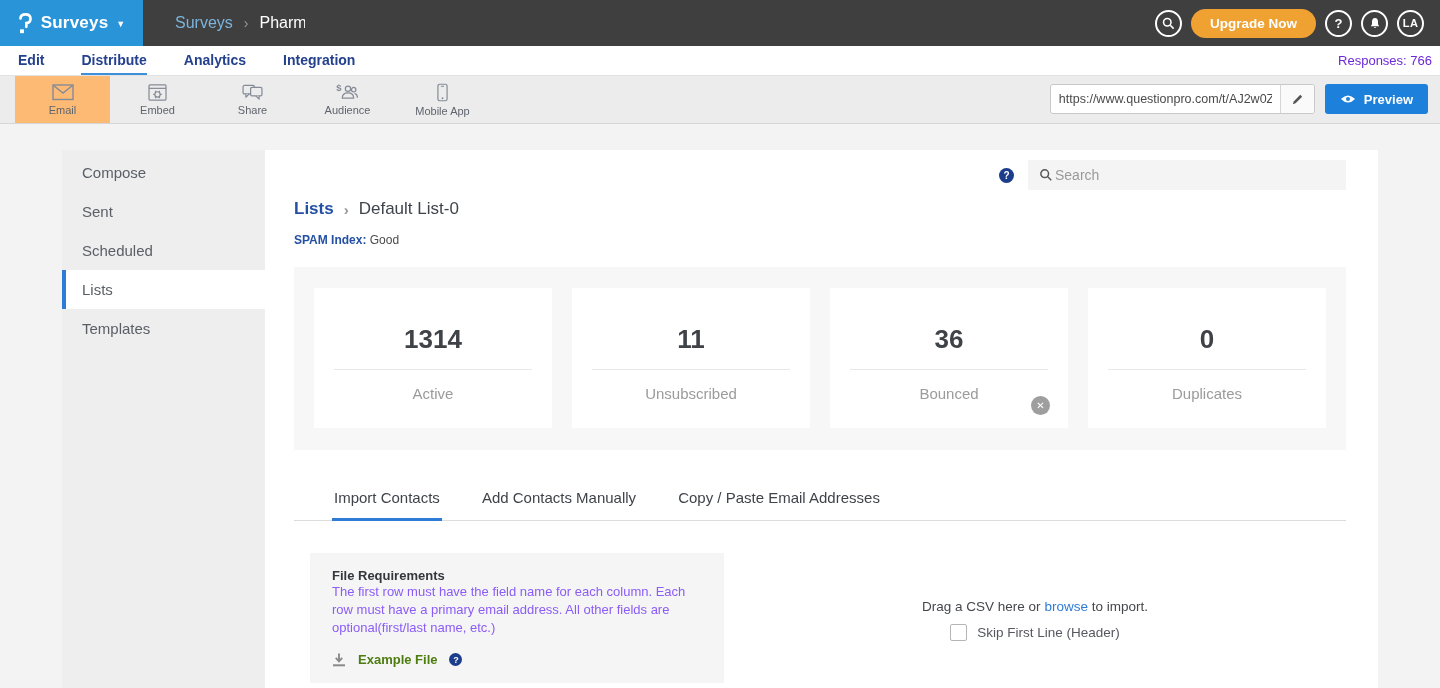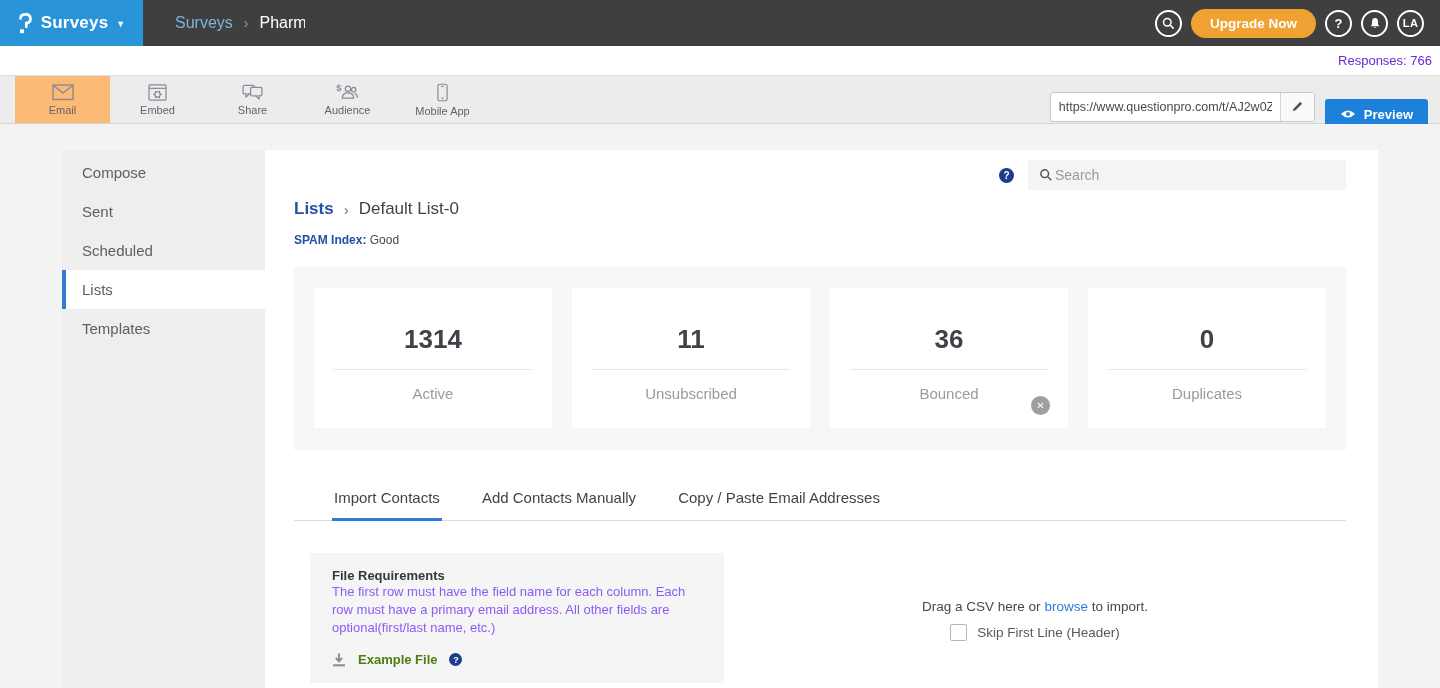--- a/index.html
+++ b/index.html
@@ -47,21 +47,21 @@
 
   
   .toolbar { height:48px; background:#ececec; border-bottom:1px solid #d6d6d6; display:flex; align-items:stretch; padding-left:15px; position:relative; }
   .tool-item { width:95px; display:flex; flex-direction:column; align-items:center; justify-content:center; gap:3px; cursor:pointer; }
   .tool-item.active { background:#fdba74; }
   .tool-label { font-size:11px; color:#5f646d; }
   .toolbar-right { position:absolute; right:12px; top:8px; display:flex; gap:10px; align-items:center; }
   .url-box { width:265px; height:30px; background:#fff; border:1px solid #c9c9c9; border-radius:3px; display:flex; align-items:center; overflow:hidden; }
   .url-input { flex:1; min-width:0; border:none; background:transparent; outline:none; font-size:12.5px; color:#4a4a4a; padding:0 8px; font-family:inherit; }
   .url-edit { width:34px; height:100%; border-left:1px solid #d5d5d5; background:#fafafa; display:flex; align-items:center; justify-content:center; cursor:pointer; }
-  .preview-btn { height:30px; background:#1d80da; color:#fff; border:none; border-radius:3px; font-size:13px; font-weight:600; padding:0 15px; display:flex; align-items:center; gap:8px; font-family:inherit; cursor:pointer;margin-top:15px; }
+  .preview-btn { height:30px; background:#1d80da; color:#fff; border:none; border-radius:3px; font-size:13px; font-weight:600; padding:0 15px; display:flex; align-items:center; gap:8px; font-family:inherit; cursor:pointer; }
 
   
   .page { position:relative; height:564px; background:#f3f3f4; }
   .card { position:absolute; left:62px; right:62px; top:26px; bottom:-20px; background:#fff; display:flex; }
 
   
   .sidebar { width:203px; background:#eeeeef; flex-shrink:0; padding-top:3px; }
   .side-item {
     height:39px; display:flex; align-items:center; padding-left:16px; font-size:15px;
     color:#5a5f66; border-left:4px solid transparent; cursor:pointer;
@@ -164,20 +164,26 @@
             <path d="M8 1 C5 1 4 3.5 4 6 L4 9.5 L2.4 12 L13.6 12 L12 9.5 L12 6 C12 3.5 11 1 8 1 Z" fill="#fff"></path>
             <path d="M6.4 13.5 a1.7 1.7 0 0 0 3.2 0 Z" fill="#fff"></path>
           </svg>
         </span>
       </div>
       <div class="circle-btn avatar">LA</div>
     </div>
   </div>
 
   <div class="nav-row">
+    <div class="nav-tabs">
+      <div class="nav-tab">Edit</div>
+      <div class="nav-tab active">Distribute</div>
+      <div class="nav-tab">Analytics</div>
+      <div class="nav-tab">Integration</div>
+    </div>
     <div class="responses">Responses: 766</div>
   </div>
 
   <div class="toolbar">
     <div class="tool-item active">
       <span>
         <svg width="22" height="17" viewBox="0 0 22 17">
           <rect x="1" y="1" width="20" height="14.5" fill="none" stroke="#858b96" stroke-width="1.4"></rect>
           <path d="M1.5 1.5 L11 9 L20.5 1.5" fill="none" stroke="#858b96" stroke-width="1.4"></path>
         </svg>

